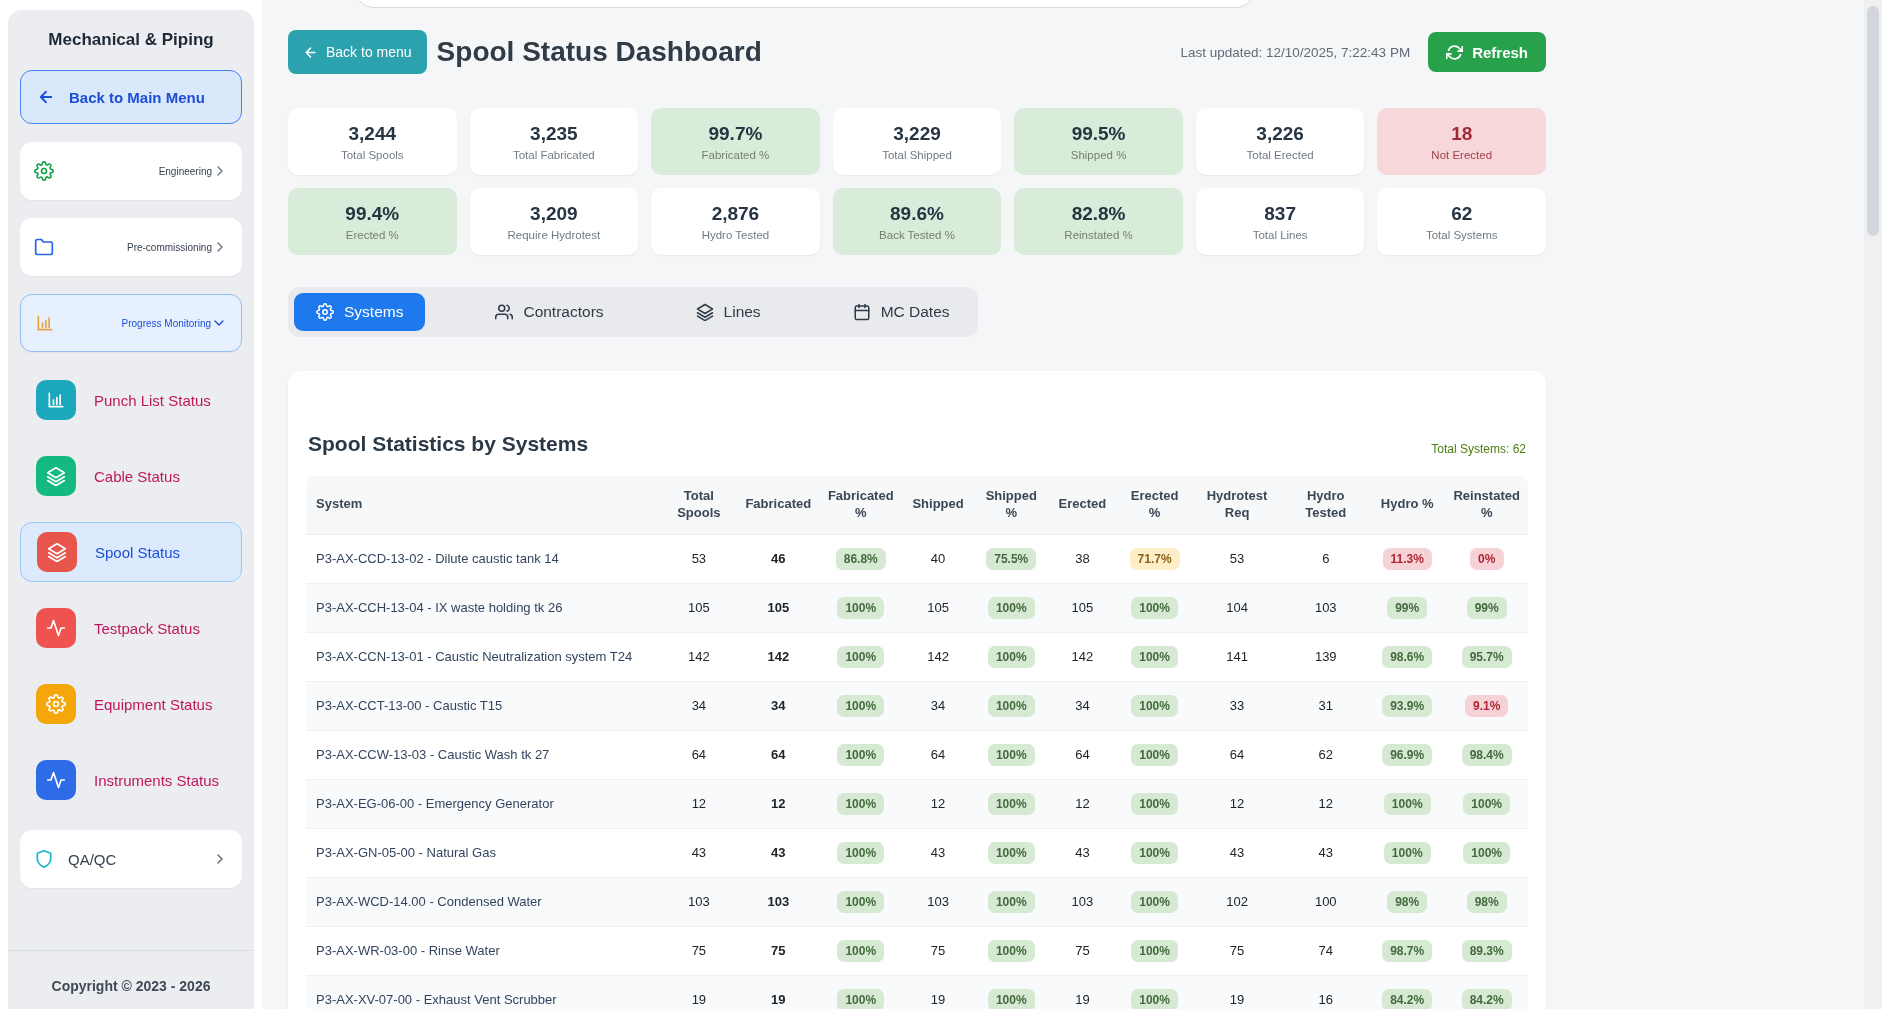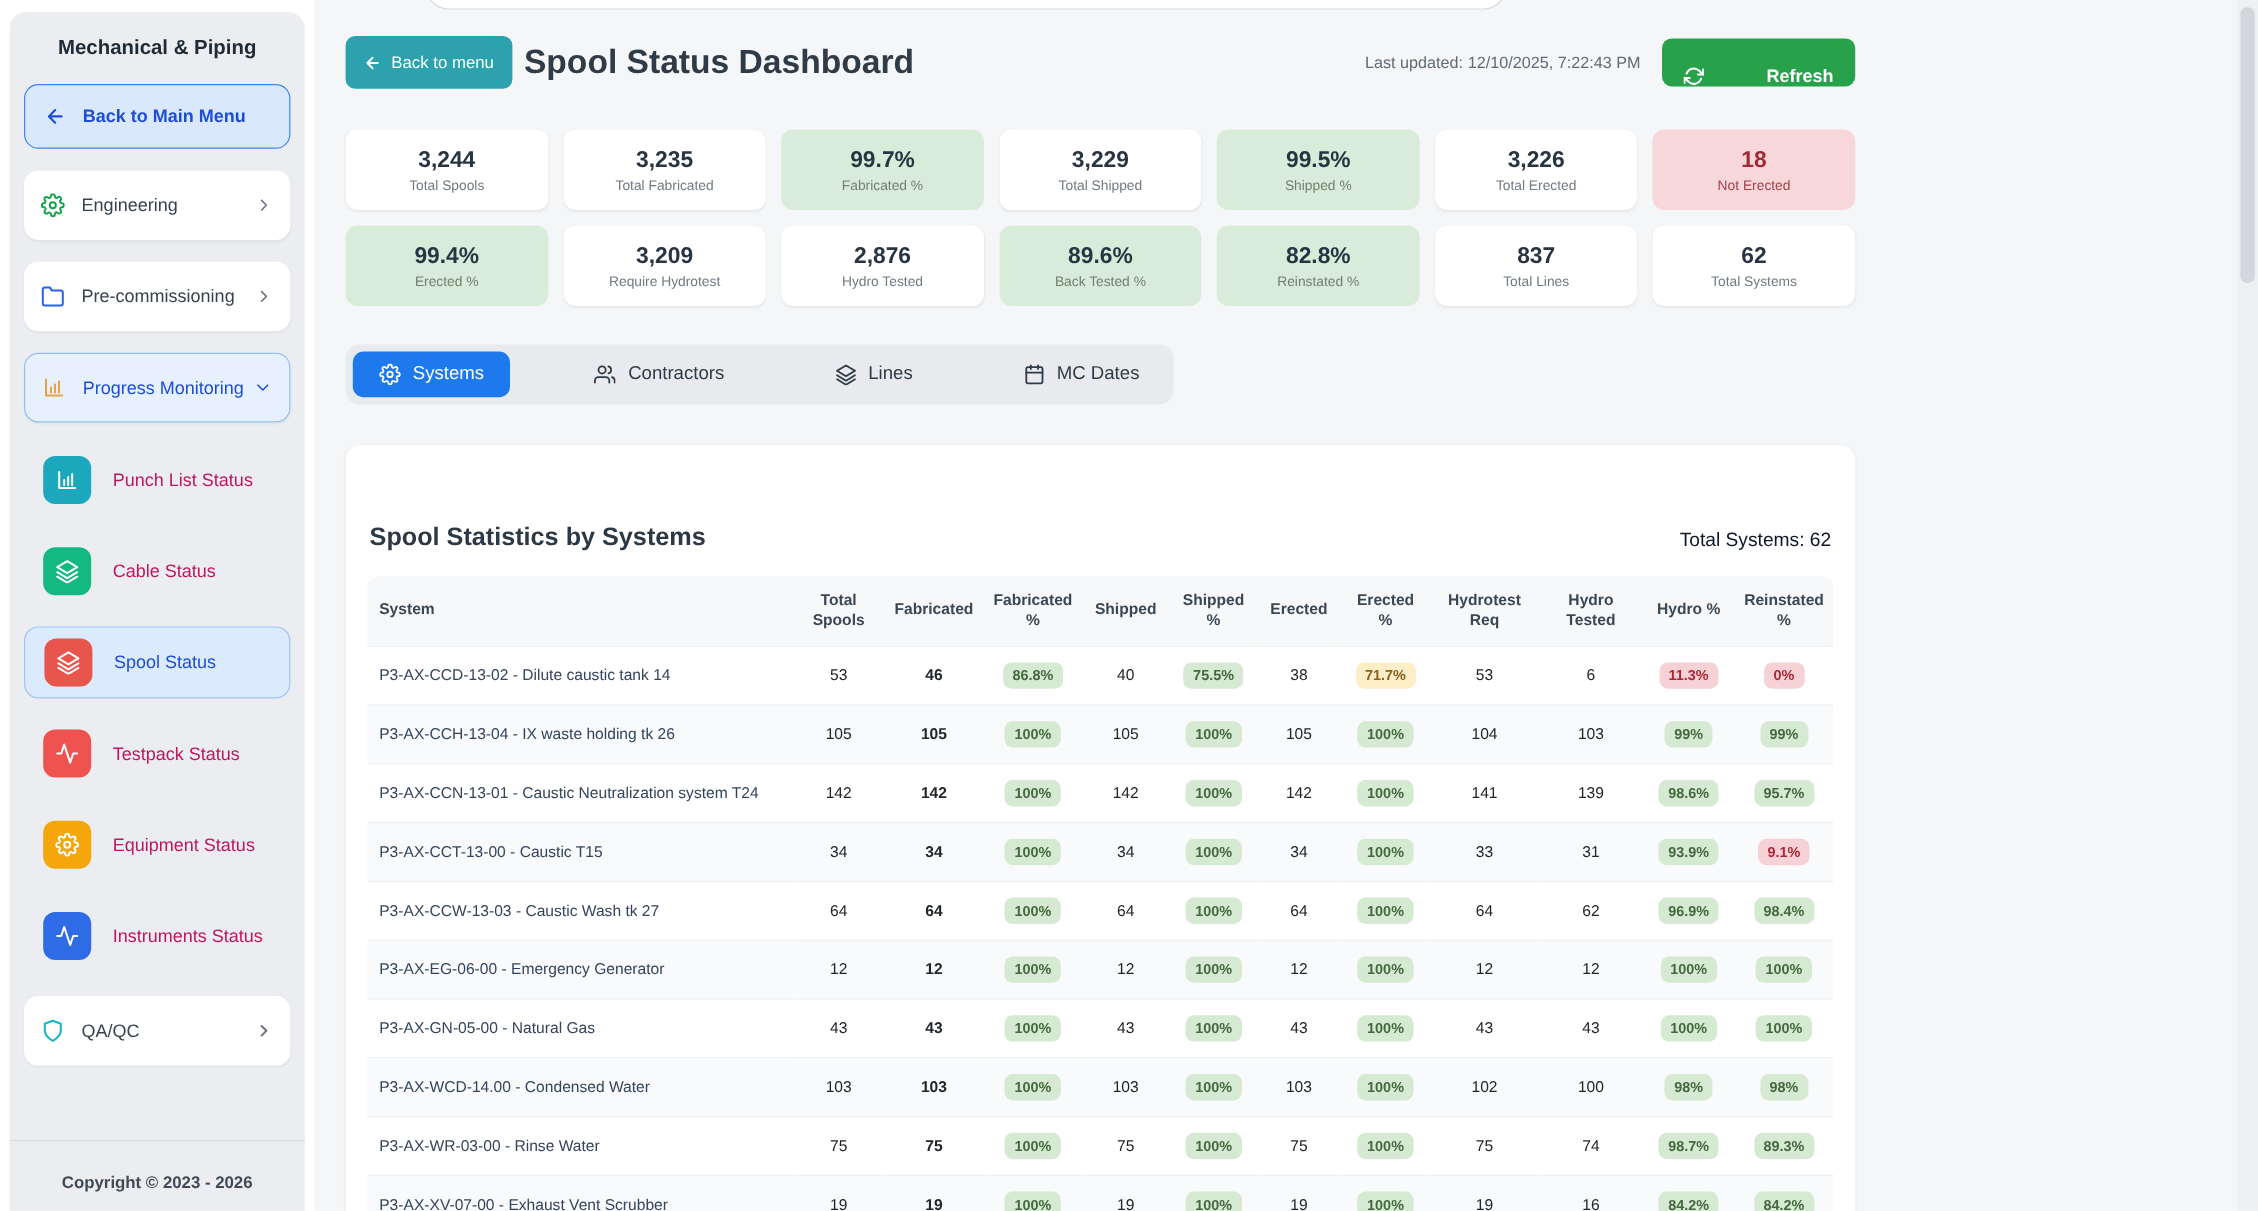--- a/index.html
+++ b/index.html
@@ -10,21 +10,21 @@
   .sidebar { position:absolute; left:8px; top:10px; width:246px; height:999px;
     background:#ecedf0; border-radius:14px 14px 0 0; display:flex; flex-direction:column; }
   .side-title { text-align:center; font-size:17px; font-weight:700; color:#1f2a37; margin:20px 0 14px; }
   .back-main { margin:6px 12px 0; height:54px; background:#d9e8fb; border:1.5px solid #4285f4;
     border-radius:12px; display:flex; align-items:center; padding:0 16px; cursor:pointer; }
   .back-main .icn { width:18px; height:18px; color:#1d4ed8; }
   .back-main span { font-size:15px; font-weight:700; color:#1d4ed8; margin-left:14px; }
   .nav-item { margin:18px 12px 0; height:58px; background:#ffffff; border-radius:12px;
     display:flex; align-items:center; padding:0 14px; box-shadow:0 1px 2px rgba(0,0,0,.05); cursor:pointer; }
   .nav-item .icn { width:20px; height:20px; }
-  .nav-item .nav-label { flex:1; margin-left:14px; font-size:15px; color:#374151; }
+  .nav-item .nav-label { flex:1; margin-left:14px; font-size:10px; color:#374151;text-align:right; }
   .nav-item .chev { width:16px; height:16px; color:#6b7280; }
   .nav-item.active { background:#e7f0fd; border:1px solid #97c0f2; }
   .nav-item.active .nav-label { color:#1d4ed8; }
   .nav-item.active .chev { color:#1d4ed8; }
   .submenu { margin-top:18px; }
   .sub-item { margin:0 12px 16px; height:60px; display:flex; align-items:center;
     padding:0 8px 0 16px; border-radius:12px; cursor:pointer; }
   .sub-icn { width:40px; height:40px; border-radius:10px; display:flex; align-items:center;
     justify-content:center; flex:none; }
   .sub-icn .icn { width:20px; height:20px; color:#ffffff; }
@@ -41,21 +41,21 @@
   
   .main { position:absolute; left:288px; top:0; width:1258px; }
   .page-header { margin-top:30px; display:flex; align-items:center; }
   .back-menu { height:44px; background:#2ba2ae; border:none; border-radius:8px; color:#fff;
     display:flex; align-items:center; padding:16px 15px; font-size:14px; cursor:pointer; }
   .back-menu .icn { width:15px; height:15px; margin-right:8px; }
   .page-title { font-size:28px; font-weight:700; color:#2f3b46; margin-left:10px; }
   .header-right { margin-left:auto; display:flex; align-items:center; }
   .last-updated { font-size:13.5px; color:#5f6b76; }
   .refresh-btn { margin-left:18px; height:40px; background:#27a24b; border:none; border-radius:8px;
-    color:#fff; display:flex; align-items:flex-end; padding:0 18px; font-size:15px; font-weight:600; cursor:pointer;gap:43px; }
+    color:#fff; display:flex; align-items:center; padding:0 18px; font-size:15px; font-weight:600; cursor:pointer; }
   .refresh-btn .icn { width:17px; height:17px; margin-right:9px; }
   
   .stats-grid { margin-top:34px; display:grid; grid-template-columns:repeat(7,1fr); gap:13px; }
   .stat-card { height:67px; background:#ffffff; border-radius:10px; display:flex; flex-direction:column;
     align-items:center; justify-content:center; box-shadow:0 1px 2px rgba(0,0,0,.06); }
   .stat-value { font-size:19px; font-weight:700; color:#273442; }
   .stat-label { font-size:11.5px; color:#707a84; margin-top:4px; }
   .stat-card.green { background:#d9ecda; box-shadow:none; }
   .stat-card.green .stat-label { color:#72816f; }
   .stat-card.red { background:#f7d7da; box-shadow:none; }
@@ -65,21 +65,21 @@
   .tabs-bar { margin-top:32px; display:inline-flex; background:#e8eaee; border-radius:12px; padding:6px;gap:48px; }
   .tab { display:flex; align-items:center; padding:10px 22px; border-radius:9px; font-size:15.5px;
     color:#2f3b46; cursor:pointer; }
   .tab .icn { width:18px; height:18px; margin-right:10px; }
   .tab.active { background:#1d79ec; color:#ffffff; }
   
   .table-card { margin-top:34px; background:#ffffff; border-radius:12px; padding:26px 18px 20px;
     box-shadow:0 1px 3px rgba(0,0,0,.06); min-height:700px; }
   .table-head { display:flex; align-items:flex-end; padding:0 2px; }
   .table-title { font-size:21px; font-weight:700; color:#2b3845; }
-  .table-total { margin-left:auto; font-size:16px; color:#0f172a;margin-top:45px; }
+  .table-total { margin-left:auto; font-size:12px; color:#4d7c0f;margin-top:45px; }
   .tbl-wrap { margin-top:20px; border-radius:10px 10px 0 0; overflow:hidden; }
   table { width:100%; border-collapse:collapse; table-layout:fixed; }
   thead tr { background:#f7f8fa; }
   th { font-size:13px; font-weight:700; color:#3a4754; text-align:center; padding:12px 6px;
     line-height:1.3; vertical-align:middle; }
   th.sys { text-align:left; padding-left:10px; }
   td { font-size:13px; color:#212529; text-align:center; padding:13px 6px; border-top:1px solid #eef0f2; }
   td.sys { text-align:left; padding-left:10px; color:#33455e; white-space:nowrap; overflow:hidden; }
   td.c1 { font-weight:700; }
   tbody tr:nth-child(even) { background:#f8fafb; }

